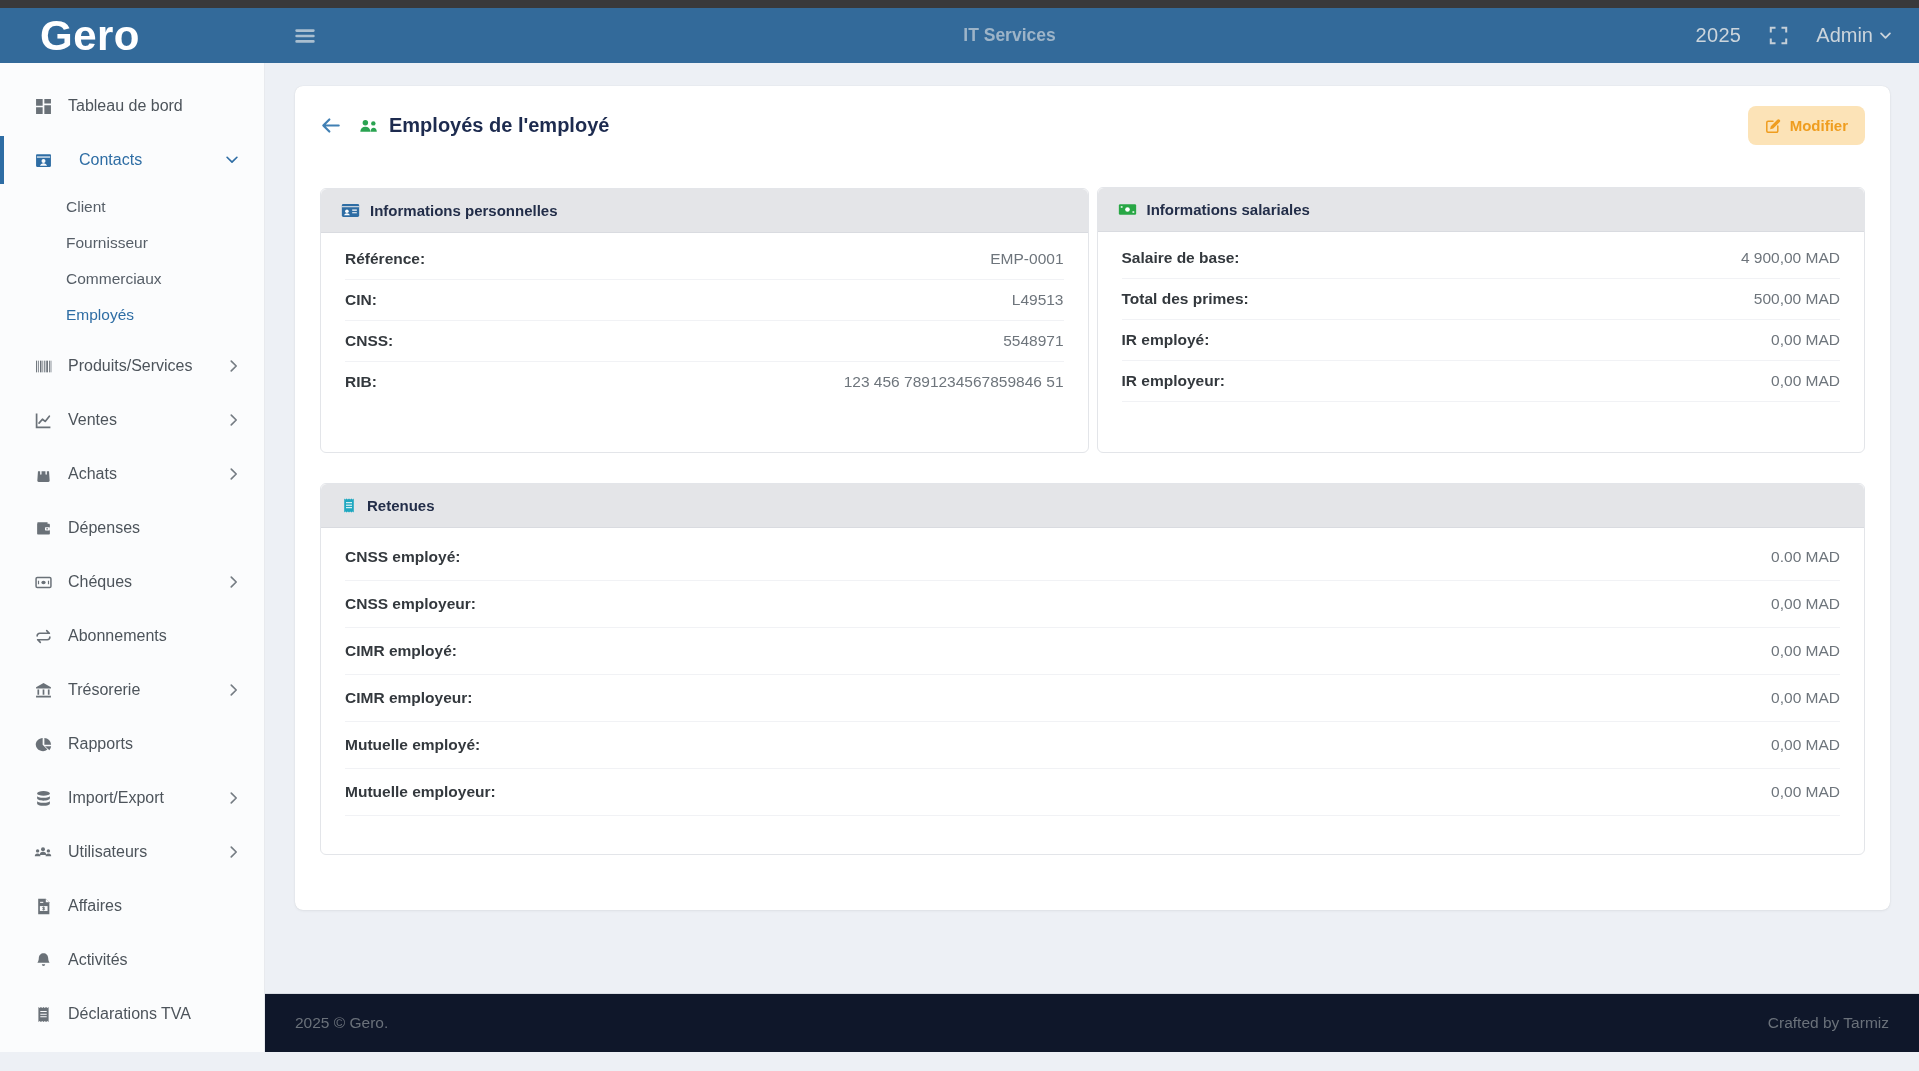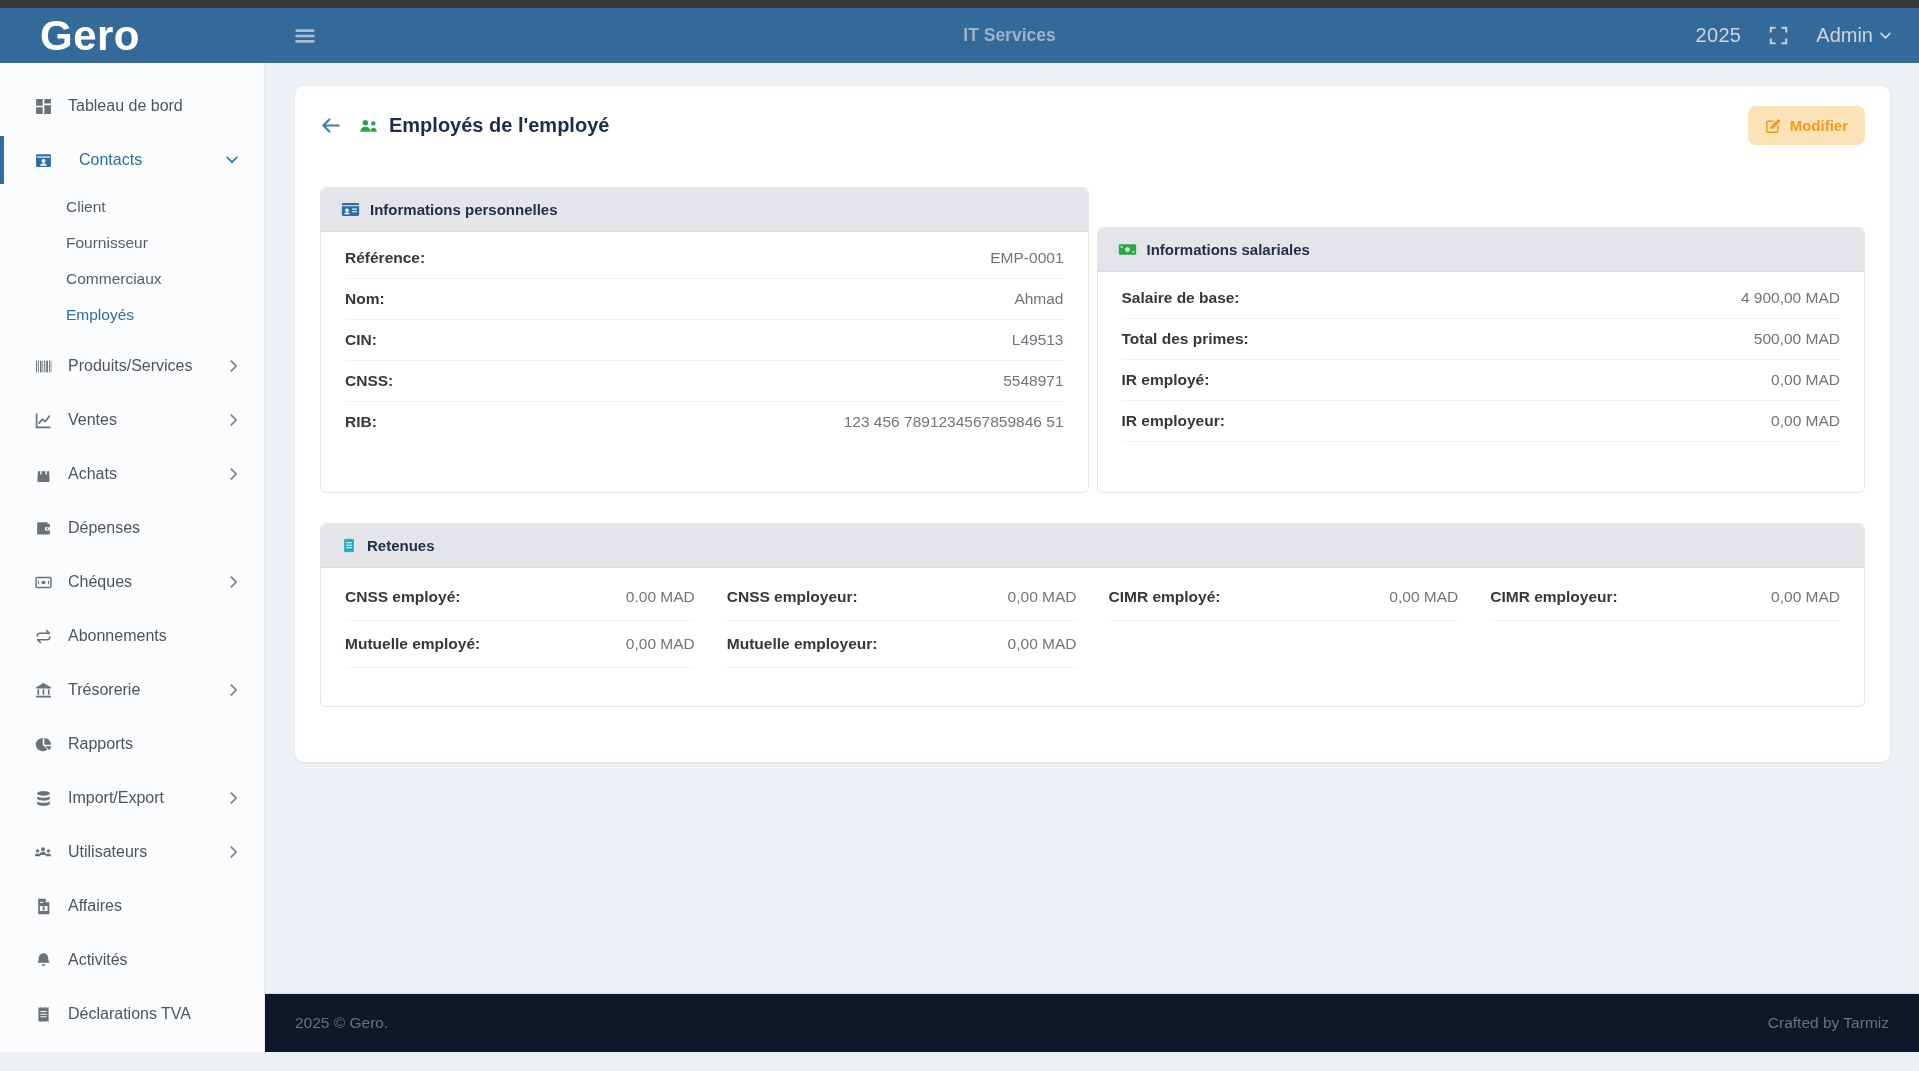--- a/index.html
+++ b/index.html
@@ -60,21 +60,21 @@
   .hdr-icon { display:flex; }
   .hdr-icon.blue { color:#2e6da4; } .hdr-icon.green { color:#28a745; } .hdr-icon.teal { color:#1fa8c0; }
   .card-body { padding:6px 24px 50px; }
   .info-row { display:flex; justify-content:space-between; align-items:center; padding:11px 0;
     border-bottom:1px solid #f1f2f5; font-size:15.5px; }
   .info-row.no-border { border-bottom:none; }
   .info-label { font-weight:bold; color:#33383d; }
   .info-value { color:#6e757c; text-align:right; }
 
   .ded-card { margin:30px 25px 0; }
-  .ded-grid { display:grid; grid-template-columns:1fr 1fr 1fr 1fr; column-gap:32px; padding:6px 24px 38px; }
+  .ded-grid { display:grid; grid-template-columns:1fr; column-gap:32px; padding:6px 24px 38px; }
   .ded-cell { display:flex; justify-content:space-between; align-items:center; padding:14px 0;
     border-bottom:1px solid #f1f2f5; font-size:15.5px; }
 
   
   .footer { height:59px; border-top:1px solid #d9dde3; background:#0f172a; display:flex;
     align-items:center; justify-content:space-between; padding:0 30px; color:#6a717a; font-size:15.5px; }
 
   svg { display:block; }
 </style>
 </head>
@@ -378,24 +378,20 @@
                   </svg>
             </span>
             <span class="card-title">Informations personnelles</span>
           </div>
           <div class="card-body">
             <div class="info-row">
               <span class="info-label">Référence:</span>
               <span class="info-value">EMP-0001</span>
             </div>
             <div class="info-row">
-              <span class="info-label">Nom:</span>
-              <span class="info-value">Ahmad</span>
-            </div>
-            <div class="info-row">
               <span class="info-label">CIN:</span>
               <span class="info-value">L49513</span>
             </div>
             <div class="info-row">
               <span class="info-label">CNSS:</span>
               <span class="info-value">5548971</span>
             </div>
             <div class="info-row no-border">
               <span class="info-label">RIB:</span>
               <span class="info-value">123 456 7891234567859846 51</span>

